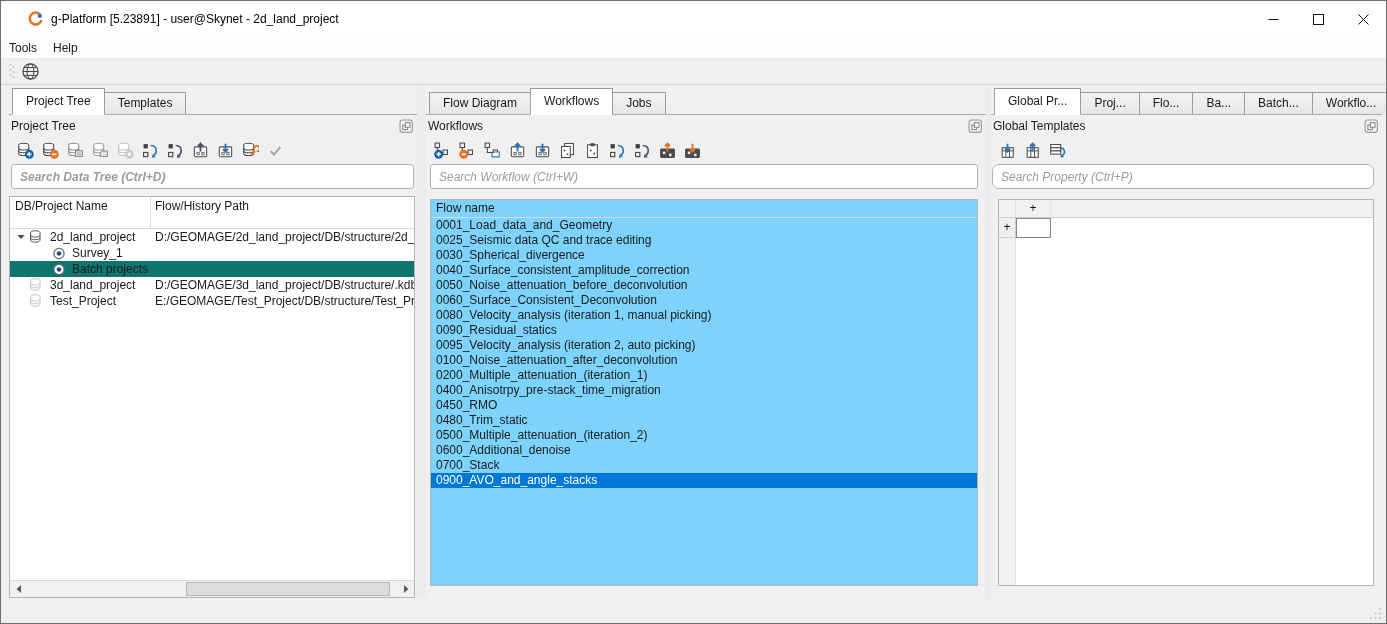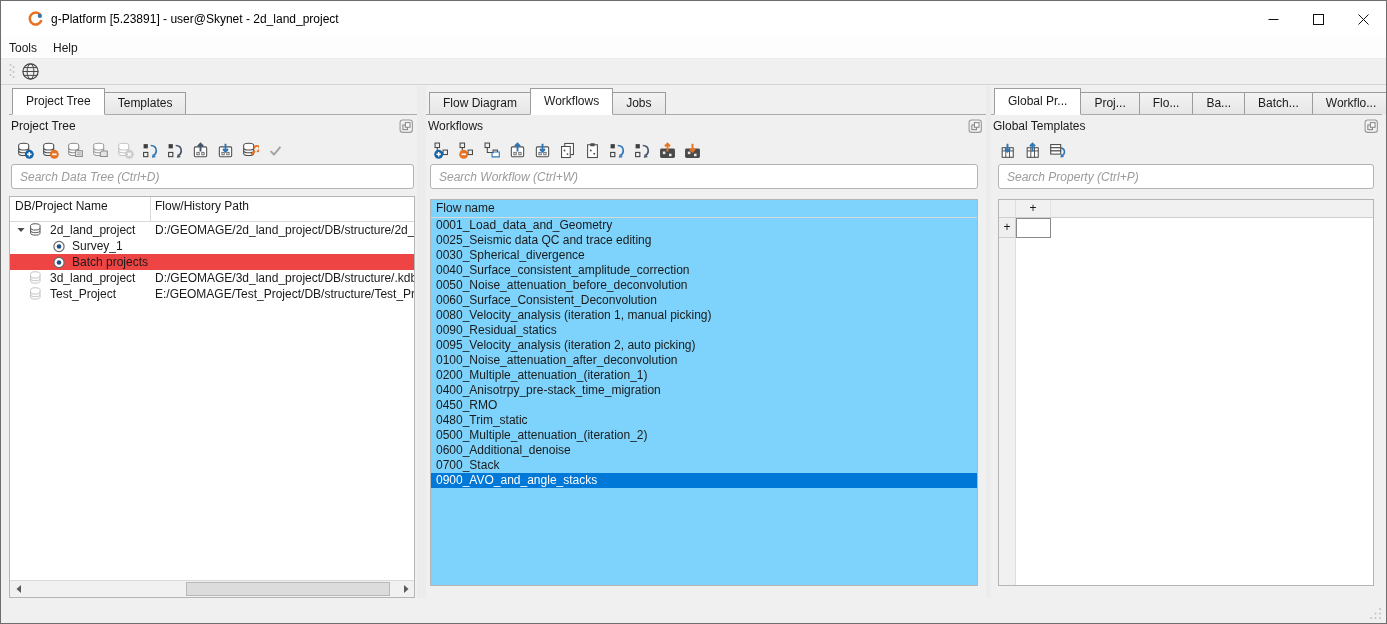--- a/index.html
+++ b/index.html
@@ -42,31 +42,31 @@
   .panel-header .ph-title { flex:1; }
   .float-ic { width:15px; height:15px; display:inline-flex; }
 
   
   .icon-row { position:absolute; top:52px; left:6px; height:24px; display:flex; gap:5px; align-items:center; }
   .ticon { width:20px; height:20px; display:inline-flex; align-items:center; justify-content:center; }
 
   
   .search { position:absolute; top:78px; height:25px; border:1px solid #b3b3b3; border-radius:3px; padding:0 8px; font-family:"Liberation Sans",sans-serif; font-size:12px; color:#222; background:#fff; outline:none; }
   .search::placeholder { color:#9b9b9b; font-style:italic; }
-  #left-search  { left:2px; right:3px; }
+  #left-search  { left:2px; right:3px;font-weight:bold; }
   #mid-search   { left:4px; right:8px; }
-  #right-search { left:7px; right:8px; }
+  #right-search { left:1px; right:8px;border-radius:7px; }
 
   
   .tree-box { position:absolute; top:110px; left:0; right:2px; bottom:0; background:#fff; border:1px solid #b5b5b5; overflow:hidden; }
-  .thead { display:flex; height:25px; border-bottom:1px solid #d9d9d9; }
+  .thead { display:flex; height:32px; border-bottom:1px solid #d9d9d9; }
   .th1 { width:141px; flex:none; padding-left:5px; line-height:18px; border-right:1px solid #d9d9d9; }
   .th2 { flex:1; padding-left:4px; line-height:18px; white-space:nowrap; overflow:hidden; }
   .trow { display:flex; height:16px; line-height:16px; white-space:nowrap; }
-  .trow.hl { background:#ef4444;text-align:right; }
+  .trow.hl { background:#0f766e;text-align:right; }
   .tc1 { width:141px; flex:none; display:flex; align-items:center; overflow:hidden; padding-left:3px; }
   .tc2 { flex:1; overflow:hidden; padding-left:4px; }
   .texp { width:16px; flex:none; display:inline-flex; justify-content:center; }
   .tspace { width:16px; flex:none; }
   .tind { width:22px; flex:none; }
   .tico { width:16px; flex:none; display:inline-flex; }
   .tname { margin-left:5px; }
   .hscroll { position:absolute; left:0; right:0; bottom:0; height:17px; background:#f1f1f1; border-top:1px solid #d9d9d9; display:flex; }
   .sarrow { width:17px; flex:none; display:flex; align-items:center; justify-content:center; }
   .strack { flex:1; position:relative; }

